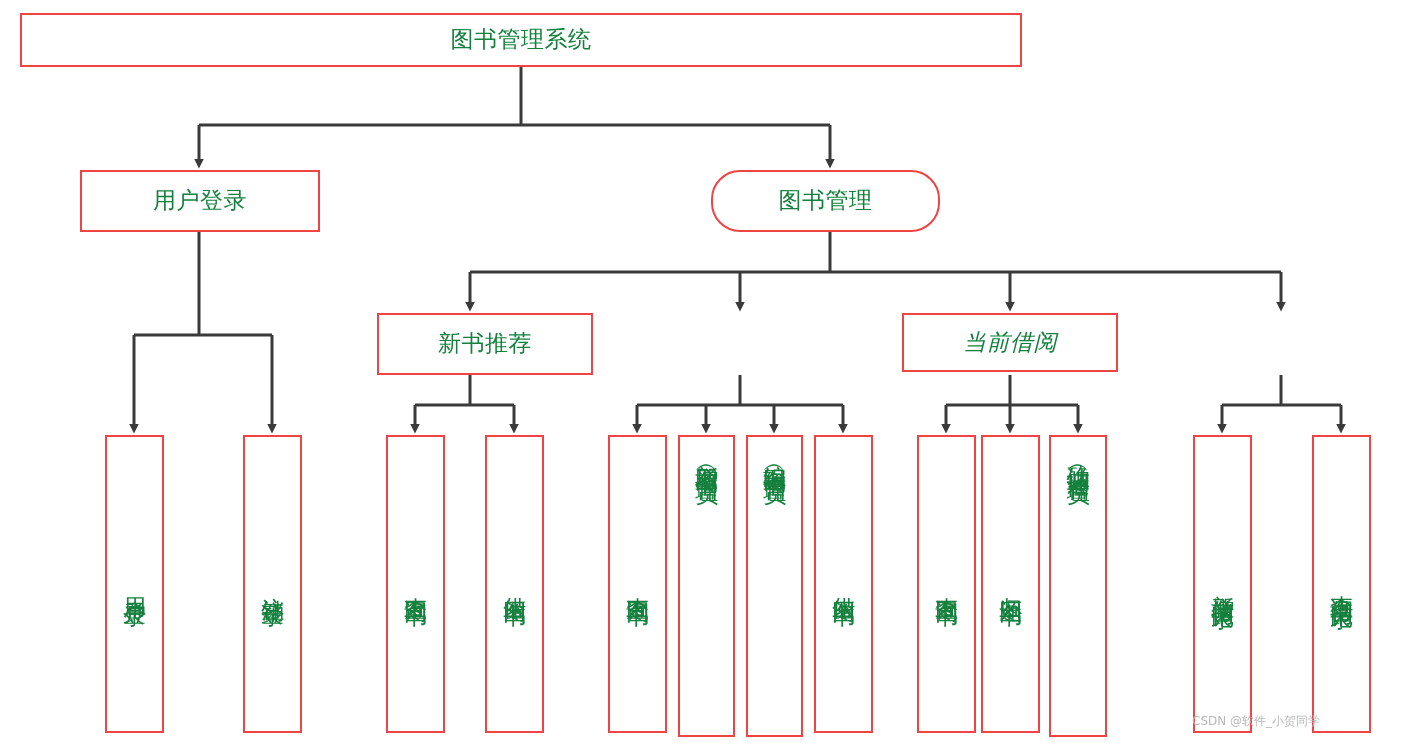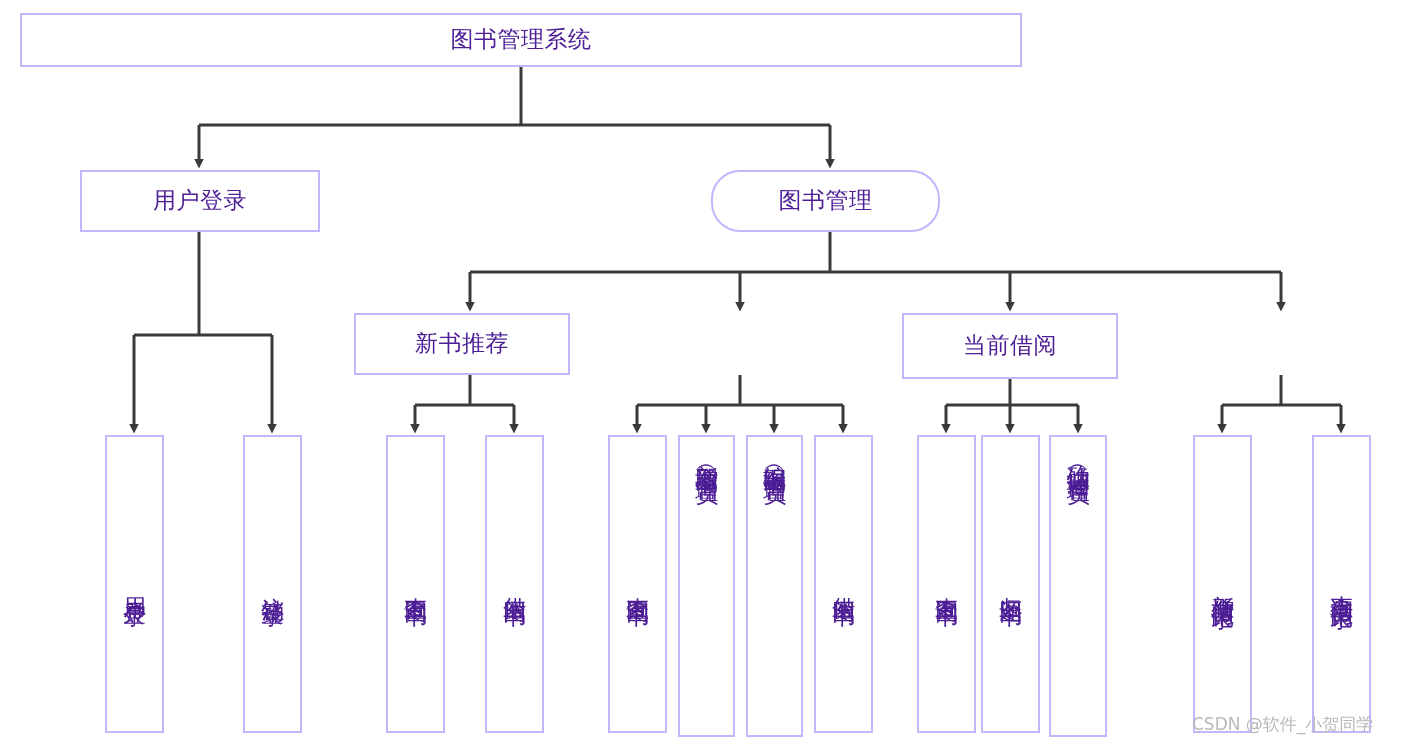--- a/index.html
+++ b/index.html
@@ -21,25 +21,25 @@
     left: 0;
     top: 0;
     width: 1405px;
     height: 747px;
     pointer-events: none;
   }
   .node {
     position: absolute;
     box-sizing: border-box;
     background: #ffffff;
-    border: 2px solid #c4b5fd;
+    border: 2px solid #ef4444;
     display: flex;
     align-items: center;
     justify-content: center;
-    color: #4c1d95;
+    color: #15803d;
   }
   .node .label {
     display: block;
     text-align: center;
     line-height: 1.18;
     white-space: nowrap;
   }
   .node.horizontal .label {
     font-size: 23px;
     letter-spacing: 0.5px;
@@ -61,21 +61,21 @@
     white-space: nowrap;
   }
   .node.vertical.center-text {
     align-items: center;
     padding-top: 0;
   }
   .watermark {
     position: absolute;
     left: 1192px;
     top: 713px;
-    font-size: 17px;
+    font-size: 12px;
     color: #b9b9b9;
     white-space: nowrap;
     font-family: "DejaVu Sans", "Liberation Sans", sans-serif;
   }
 </style>
 </head>
 <body>
 
 <div id="canvas">
 
@@ -134,26 +134,26 @@
   </div>
 
   <div class="node horizontal" style="left:80px; top:170px; width:240px; height:62px;">
     <span class="label">用户登录</span>
   </div>
 
   <div class="node horizontal" style="left:711px; top:170px; width:229px; height:62px;border-radius:29px;">
     <span class="label">图书管理</span>
   </div>
 
-  <div class="node horizontal" style="left:354px; top:313px; width:216px; height:62px;">
+  <div class="node horizontal" style="left:377px; top:313px; width:216px; height:62px;">
     <span class="label">新书推荐</span>
   </div>
 
 
-  <div class="node horizontal" style="left:902px; top:313px; width:216px; height:66px;">
+  <div class="node horizontal" style="left:902px; top:313px; width:216px; height:59px;font-style:italic;">
     <span class="label">当前借阅</span>
   </div>
 
 
   <div class="node vertical center-text" style="left:105px; top:435px; width:59px; height:298px;">
     <span class="label">用户登录</span>
   </div>
 
   <div class="node vertical center-text" style="left:243px; top:435px; width:59px; height:298px;">
     <span class="label">注销登录</span>

